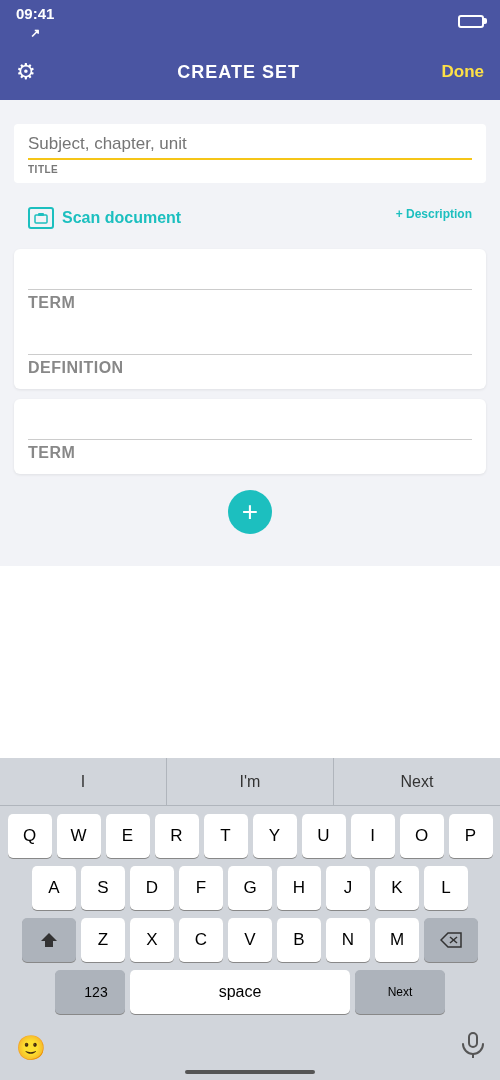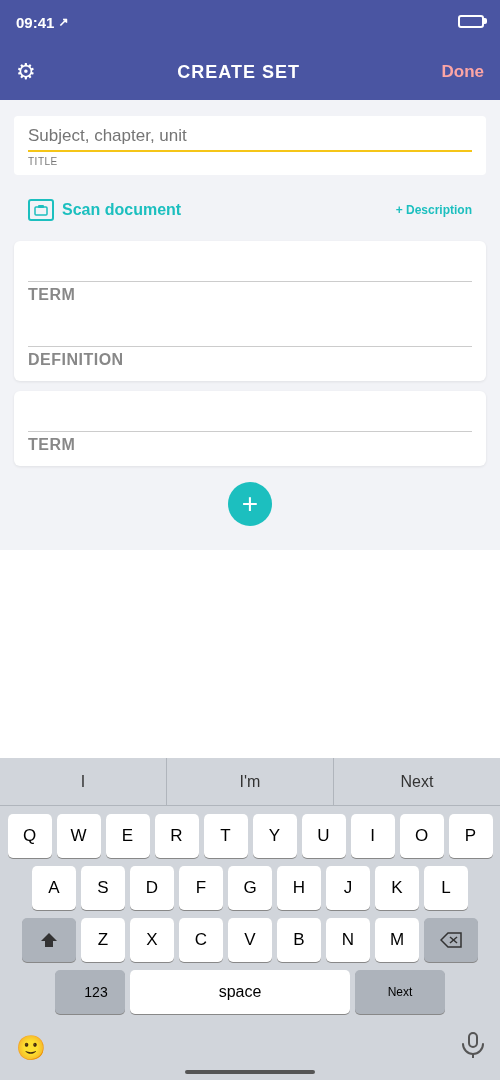--- a/index.html
+++ b/index.html
@@ -21,20 +21,21 @@
       align-items: center;
       justify-content: space-between;
       padding: 0 16px;
       font-size: 15px;
       font-weight: 600;
     }
     .status-left {
       display: flex;
       align-items: center;
       gap: 4px;
+      flex-direction: column;
     }
     .status-right {
       display: flex;
       align-items: center;
       gap: 6px;
     }
     .battery-icon {
       width: 26px;
       height: 13px;
       border: 2px solid white;
@@ -74,30 +75,30 @@
       font-size: 22px;
       cursor: pointer;
     }
     .header-title {
       color: white;
       font-size: 18px;
       font-weight: 700;
       letter-spacing: 1px;
     }
     .header-done {
-      color: #fca5a5;
+      color: #fde047;
       font-size: 17px;
       font-weight: 700;
       cursor: pointer;
     }
 
     
     .content {
       background: #f2f3f7;
-      padding: 16px 14px;
+      padding: 24px 14px;
     }
 
     
     .title-section {
       background: white;
       padding: 10px 14px 8px;
       border-radius: 4px;
       margin-bottom: 14px;
     }
     .title-input {
@@ -111,30 +112,29 @@
       background: transparent;
     }
     .title-underline {
       height: 2px;
       background: #f5c518;
       width: 100%;
       margin-bottom: 4px;
     }
     .title-label {
       font-size: 10px;
-      font-weight: 400;
+      font-weight: 700;
       color: #777;
       letter-spacing: 0.5px;
     }
 
     
     .action-row {
       display: flex;
       justify-content: space-between;
-      align-items: center;
       padding: 10px 14px;
       margin-bottom: 10px;
     }
     .scan-btn {
       display: flex;
       align-items: center;
       gap: 8px;
       color: #1cbfbf;
       font-size: 16px;
       font-weight: 600;

